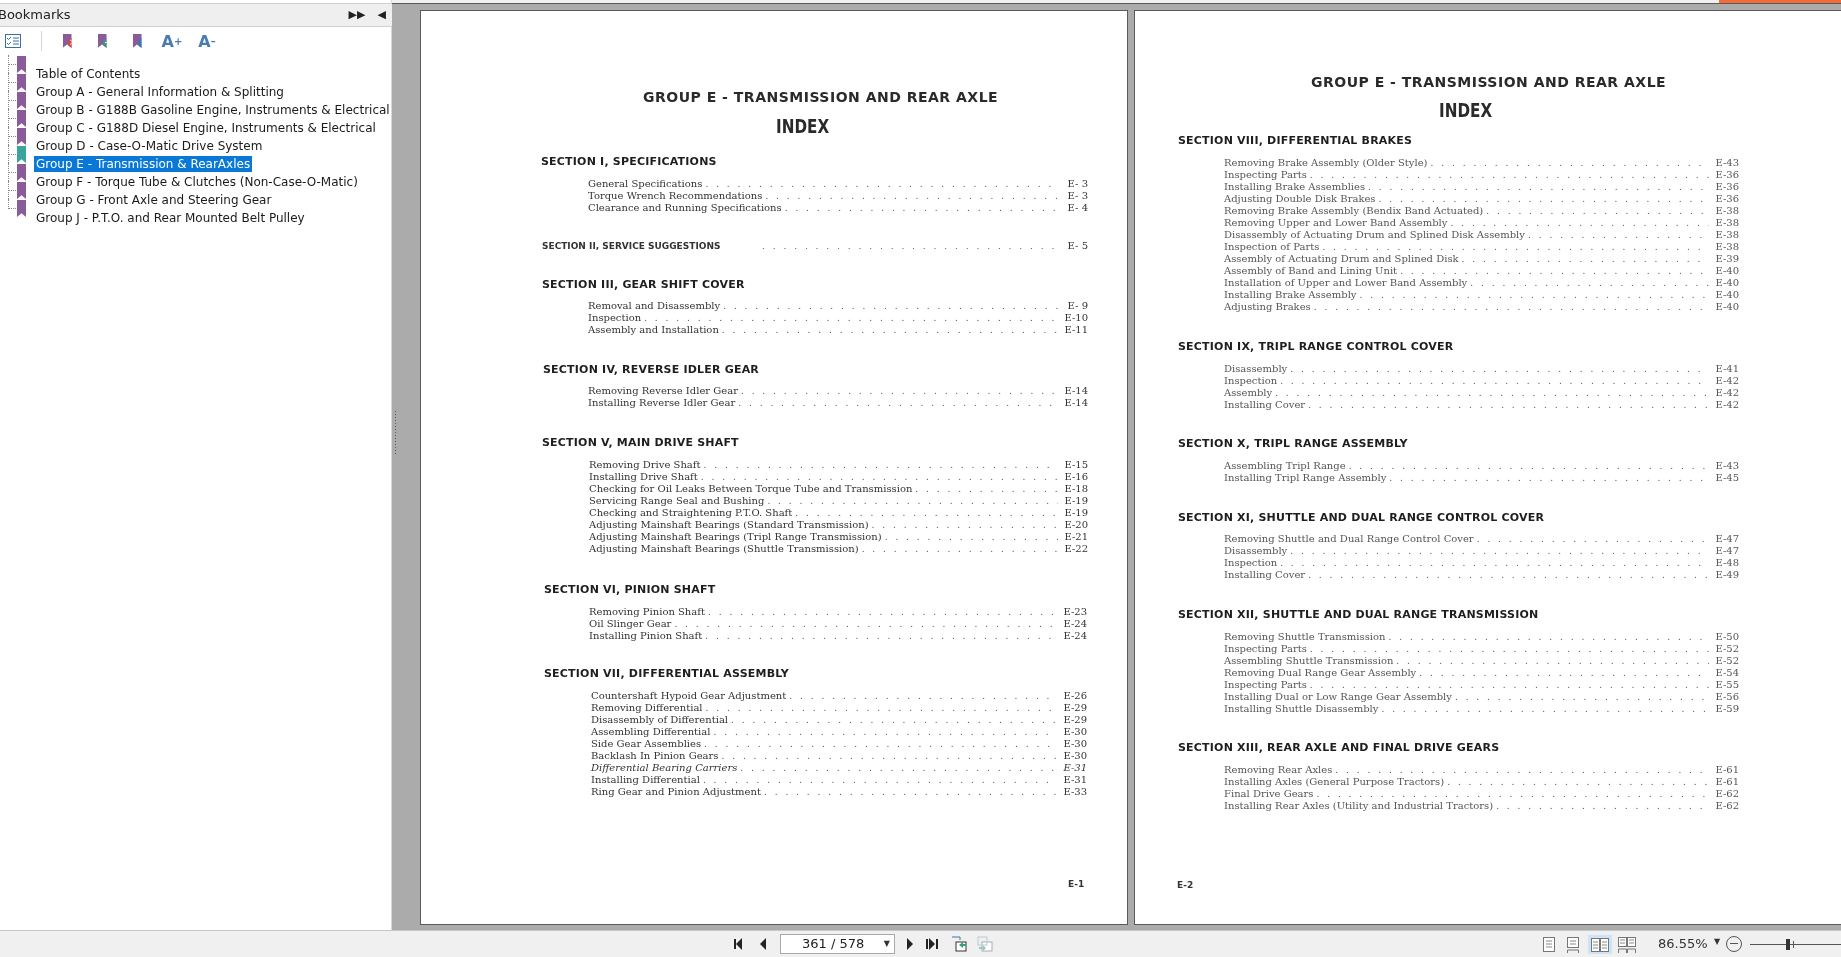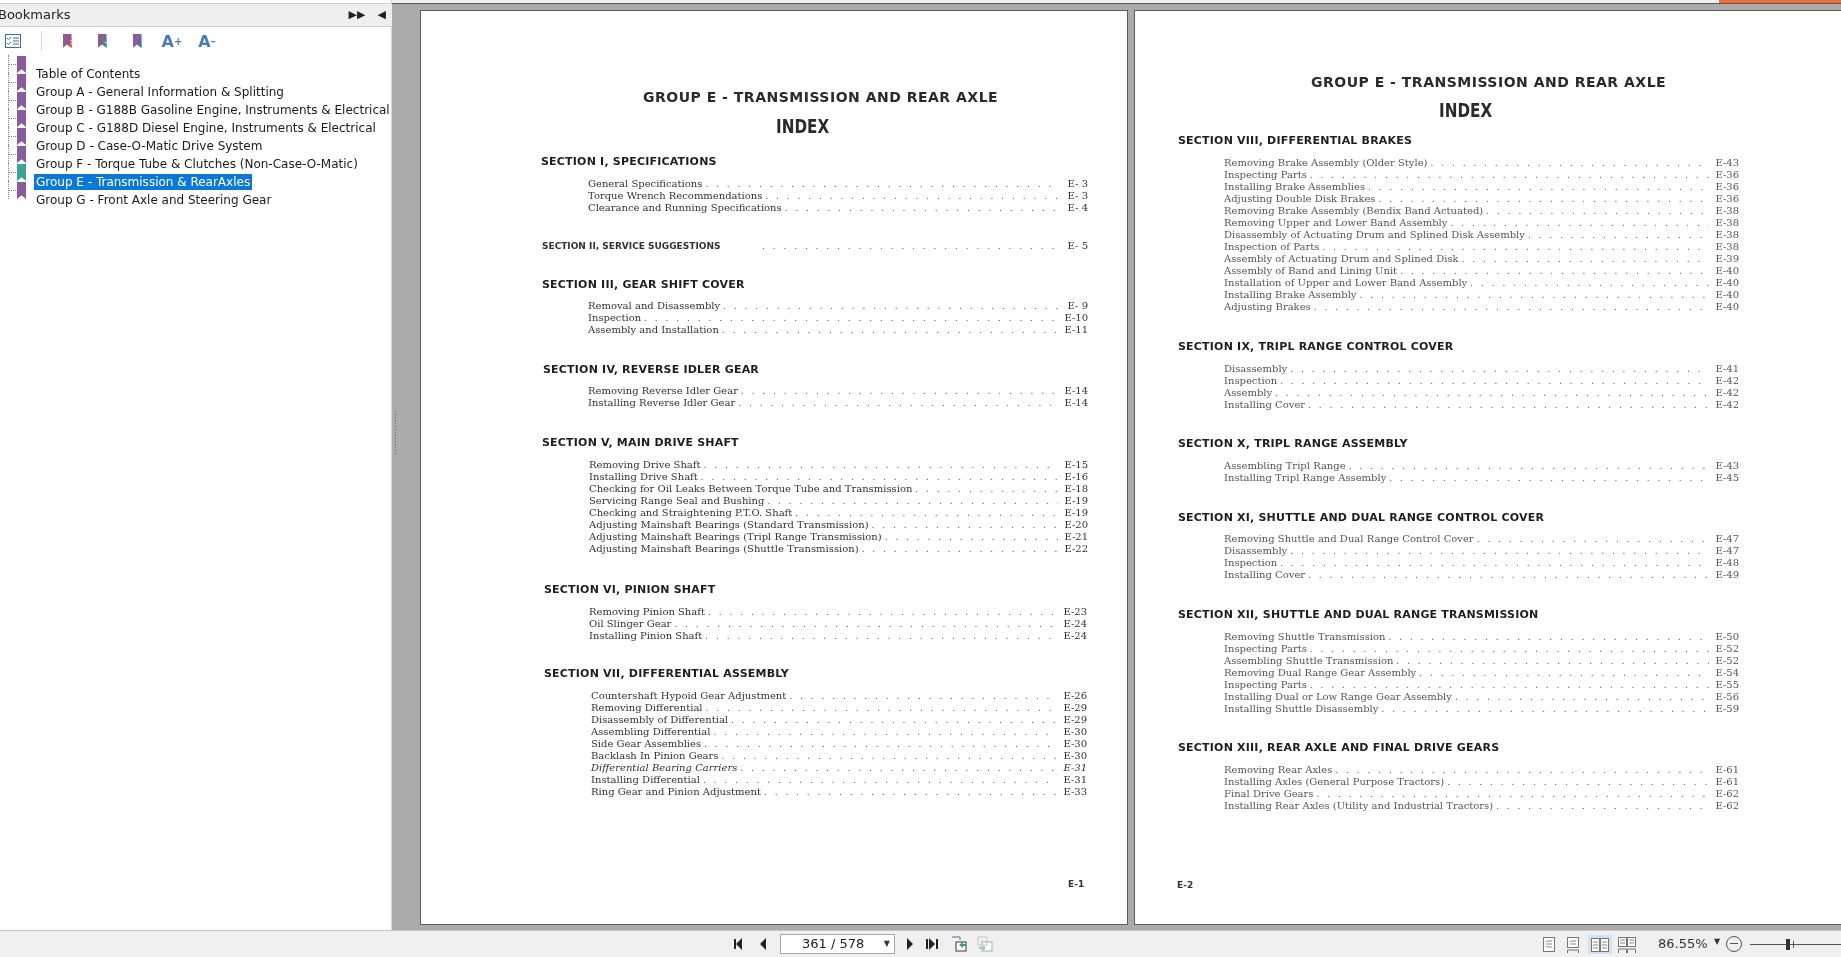--- a/index.html
+++ b/index.html
@@ -134,37 +134,43 @@
           <span class="bm-line-h"></span>
           <span class="bm-icon"></span>
           <span class="bm-label">Group C - G188D Diesel Engine, Instruments &amp; Electrical</span>
         </div>
       <div class="bm-item">
           <span class="bm-line-v"></span>
           <span class="bm-line-h"></span>
           <span class="bm-icon"></span>
           <span class="bm-label">Group D - Case-O-Matic Drive System</span>
         </div>
+      <div class="bm-item active">
+          <span class="bm-line-v"></span>
+          <span class="bm-line-h"></span>
+          <span class="bm-icon"></span>
+          <span class="bm-label">Group E - Transmission &amp; RearAxles</span>
+        </div>
       <div class="bm-item">
           <span class="bm-line-v"></span>
           <span class="bm-line-h"></span>
           <span class="bm-icon"></span>
           <span class="bm-label">Group F - Torque Tube &amp; Clutches (Non-Case-O-Matic)</span>
         </div>
-      <div class="bm-item active">
-          <span class="bm-line-v"></span>
-          <span class="bm-line-h"></span>
-          <span class="bm-icon"></span>
-          <span class="bm-label">Group E - Transmission &amp; RearAxles</span>
-        </div>
       <div class="bm-item">
           <span class="bm-line-v"></span>
           <span class="bm-line-h"></span>
           <span class="bm-icon"></span>
           <span class="bm-label">Group G - Front Axle and Steering Gear</span>
+        </div>
+      <div class="bm-item last">
+          <span class="bm-line-v"></span>
+          <span class="bm-line-h"></span>
+          <span class="bm-icon"></span>
+          <span class="bm-label">Group J - P.T.O. and Rear Mounted Belt Pulley</span>
         </div>
     </div>
   </div>
 
   <div class="viewer"></div>
   <div class="splitter"></div>
 
   <div class="page page1">
     <div class="pg-group" style="left:222px; top:78px; font-size:14px;">GROUP E - TRANSMISSION AND REAR AXLE</div>
     <div class="pg-index" style="left:355px; top:104px; font-size:19px;">INDEX</div>

